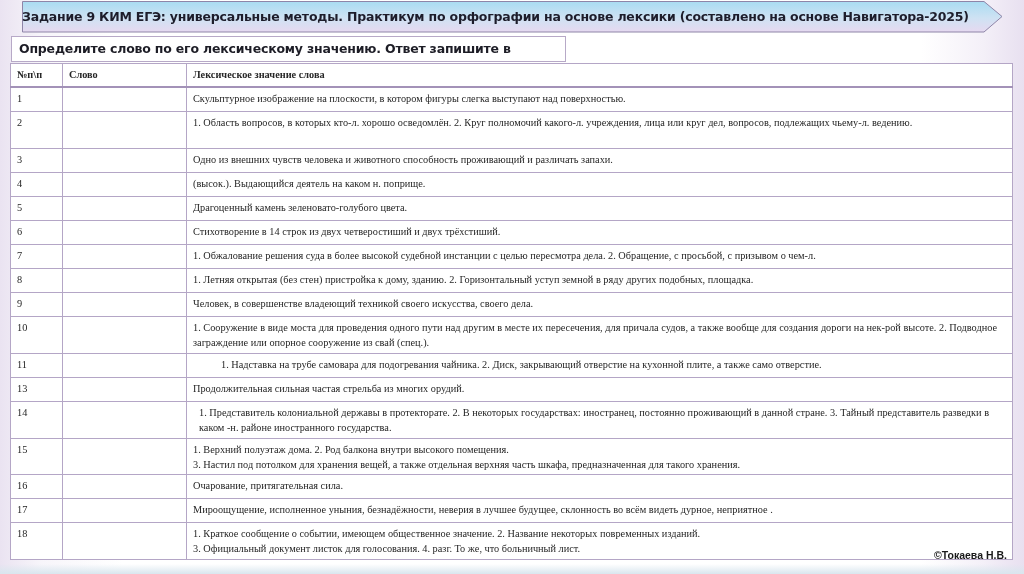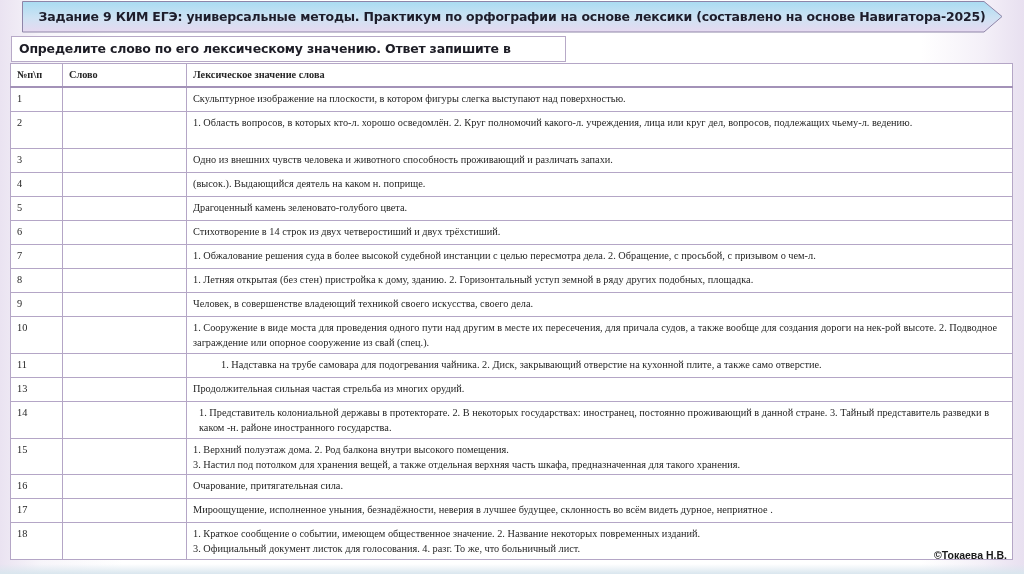--- a/index.html
+++ b/index.html
@@ -12,21 +12,21 @@
     .bottom-fade {
       position: absolute; left: 0; right: 0; bottom: 0; height: 10px;
       background: linear-gradient(180deg, rgba(220,232,240,0) 0%, #d9e6ee 100%);
     }
     .banner {
       position: absolute; left: 22px; top: 1px; width: 970px; height: 31px;
     }
     .banner svg { position: absolute; left: 0; top: 0; }
     .banner-title {
       position: absolute; left: 0; top: 0; width: 980px; height: 31px;
-      line-height: 31px; text-align: center;
+      line-height: 31px; text-align: left;
       font-family: "DejaVu Sans", sans-serif; font-weight: bold;
       font-size: 12.5px; color: #1d1d2b; letter-spacing: -0.2px;
     }
     .instruction {
       position: absolute; left: 11px; top: 36px; width: 555px; height: 26px;
       border: 1px solid #b7a9c7; background: #fff; box-sizing: border-box;
       font-family: "DejaVu Sans", sans-serif; font-weight: bold; font-size: 12.5px;
       line-height: 24px; padding-left: 7px; color: #1d1d26; letter-spacing: -0.2px;
     }
     table.lex {

